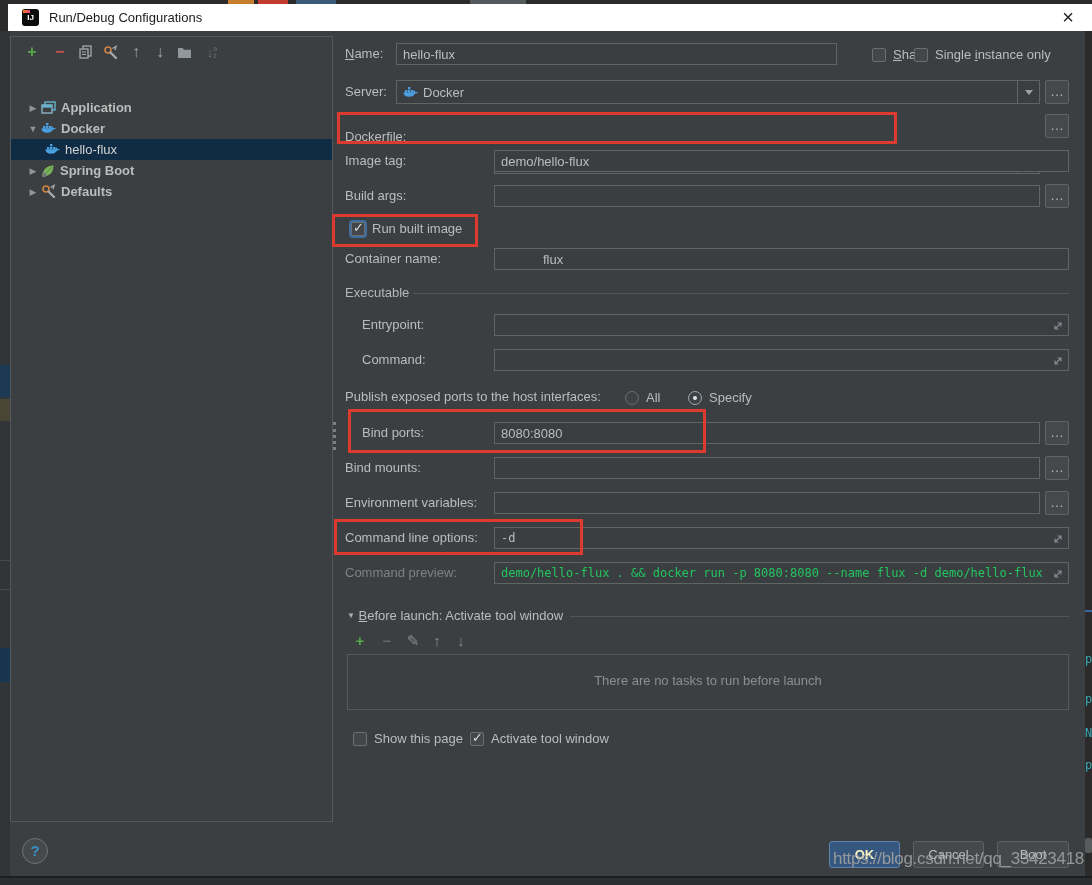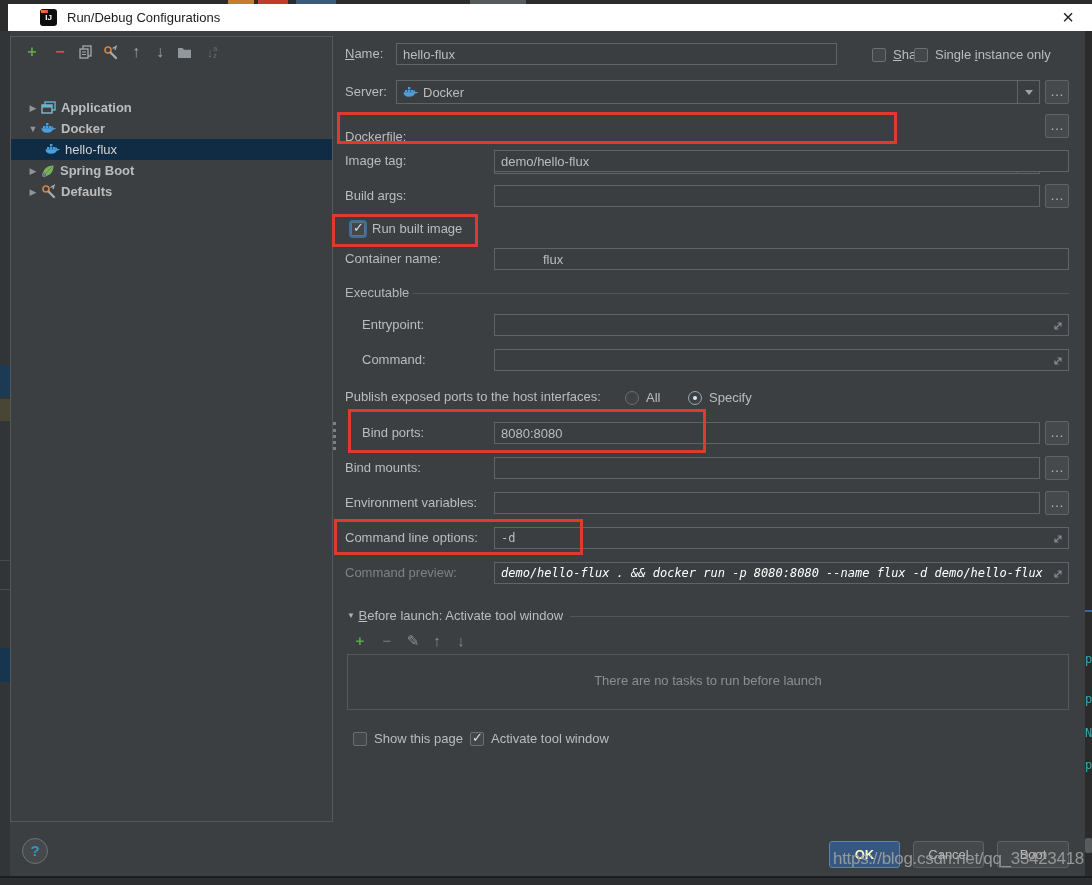--- a/index.html
+++ b/index.html
@@ -10,21 +10,21 @@
   .bg-top { position:absolute; left:0; top:0; width:1092px; height:5px; background:#2b2b2b; }
   .bg-top .frag { position:absolute; top:0; height:5px; }
   .bg-left { position:absolute; left:0; top:31px; width:10px; height:854px; background:#313537; }
   .bg-left .blk { position:absolute; left:0; width:10px; }
   .bg-right { position:absolute; left:1085px; top:31px; width:7px; height:854px; background:#2b2b2b; overflow:hidden; }
   .bg-right .code-frag { position:absolute; left:0; color:#39a8b5; font-size:12px; font-family:"DejaVu Sans Mono", monospace; }
   .bg-bottom { position:absolute; left:0; top:876px; width:1092px; height:9px; background:#2c2e2f; border-top:2px solid #1c1d1e; }
 
   
   .titlebar { position:absolute; left:8px; top:4px; width:1084px; height:27px; background:#ffffff; display:flex; align-items:center; }
-  .app-logo { width:17px; height:17px; margin-left:32px; background:#0d0d0d; border-radius:3px; position:relative; display:flex; align-items:center; justify-content:center; }
+  .app-logo { width:17px; height:17px; margin-left:14px; background:#0d0d0d; border-radius:3px; position:relative; display:flex; align-items:center; justify-content:center; }
   .app-logo::before { content:""; position:absolute; left:1px; top:1px; width:7px; height:3px; background:linear-gradient(90deg,#f97a12,#e3438b); }
   .app-logo span { color:#fff; font-size:8px; font-weight:bold; letter-spacing:0; }
   .win-title { margin-left:10px; color:#1b1b1b; font-size:13px; }
   .win-close { position:absolute; right:18px; top:1px; color:#222; font-size:20px; line-height:25px; cursor:pointer; }
 
   
   .dialog { position:absolute; left:10px; top:31px; width:1075px; height:845px; background:#3c3f41; color:#bcbcbc; font-size:13px; }
 
   
   .tree-panel { position:absolute; left:0; top:5px; width:323px; height:786px; border:1px solid #55585a; background:#3c3f41; }
@@ -38,21 +38,21 @@
   .arrow-g.hidden { visibility:hidden; }
   .tree-label { margin-left:5px; font-weight:bold; color:#bcbcbc; }
   .tree-label.plain { font-weight:normal; color:#d2d2d2; }
 
   
   .lbl { position:absolute; height:22px; line-height:22px; white-space:nowrap; }
   .lbl.dim { color:#7e8284; }
   .mn { text-decoration:underline; }
   .field { position:absolute; height:22px; background:#3b3e40; border:1px solid #5f6563; color:#bcbcbc; font-size:13px; line-height:20px; padding:0 6px; font-family:"Liberation Sans", sans-serif; }
   .field.mono { font-family:"DejaVu Sans Mono", monospace; font-size:12px; }
-  .field.dimtext { color:#ffffff;font-style:italic; }
+  .field.dimtext { color:#22c55e; }
   input.field { outline:none; }
   .combo { position:absolute; height:24px; background:#3b3e40; border:1px solid #5f6563; display:flex; align-items:center; padding-left:6px; cursor:pointer; }
   .combo .val { margin-left:5px; }
   .combo-arrow { position:absolute; right:0; top:0; bottom:0; width:22px; border-left:1px solid #5f6563; display:flex; align-items:center; justify-content:center; }
   .combo-arrow i { width:0; height:0; border-left:4px solid transparent; border-right:4px solid transparent; border-top:5px solid #9da2a6; }
   .dots-btn { position:absolute; width:24px; height:24px; background:#45494b; border:1px solid #5f6563; border-radius:2px; color:#b0b3b5; text-align:center; line-height:20px; font-size:14px; cursor:pointer; }
   .expander { position:absolute; right:4px; top:5px; width:12px; height:12px; opacity:.85; cursor:pointer; }
 
   .cb { display:inline-block; width:14px; height:14px; background:#43474a; border:1px solid #6b6f72; border-radius:2px; vertical-align:middle; position:relative; cursor:pointer; }
   .cb.checked::after { content:"✓"; position:absolute; left:1px; top:-3px; color:#dcdfe2; font-size:13px; }

